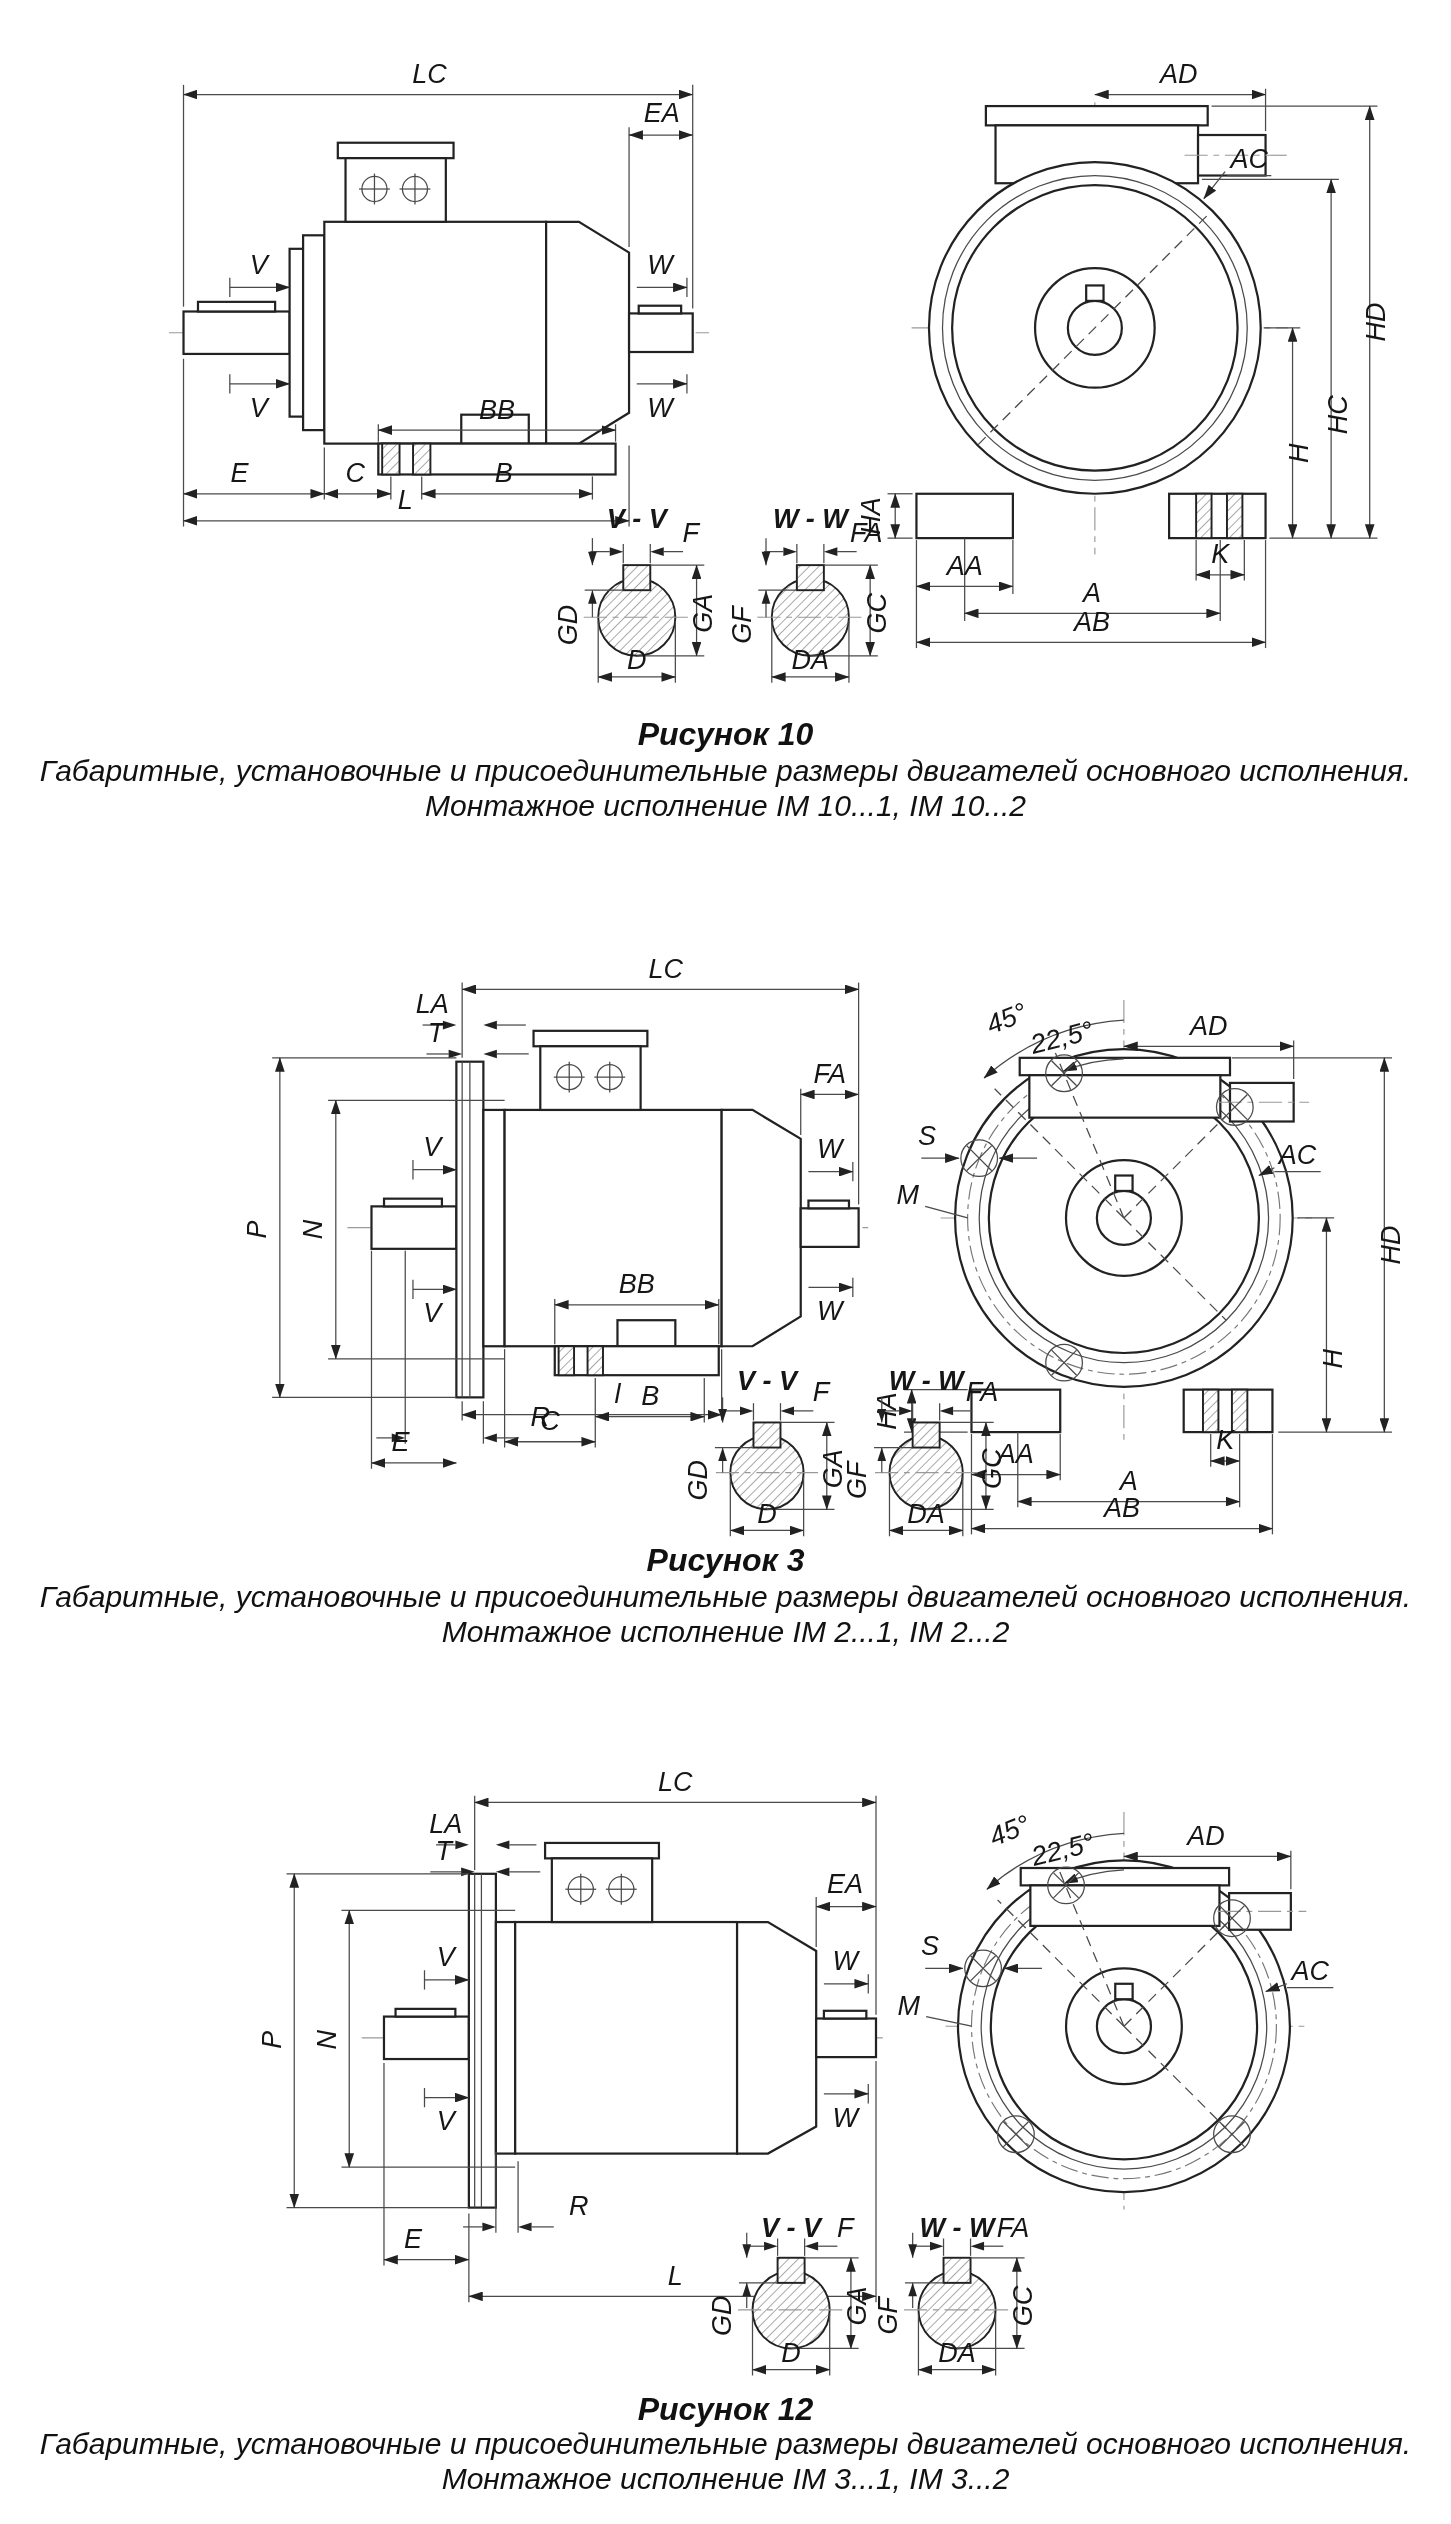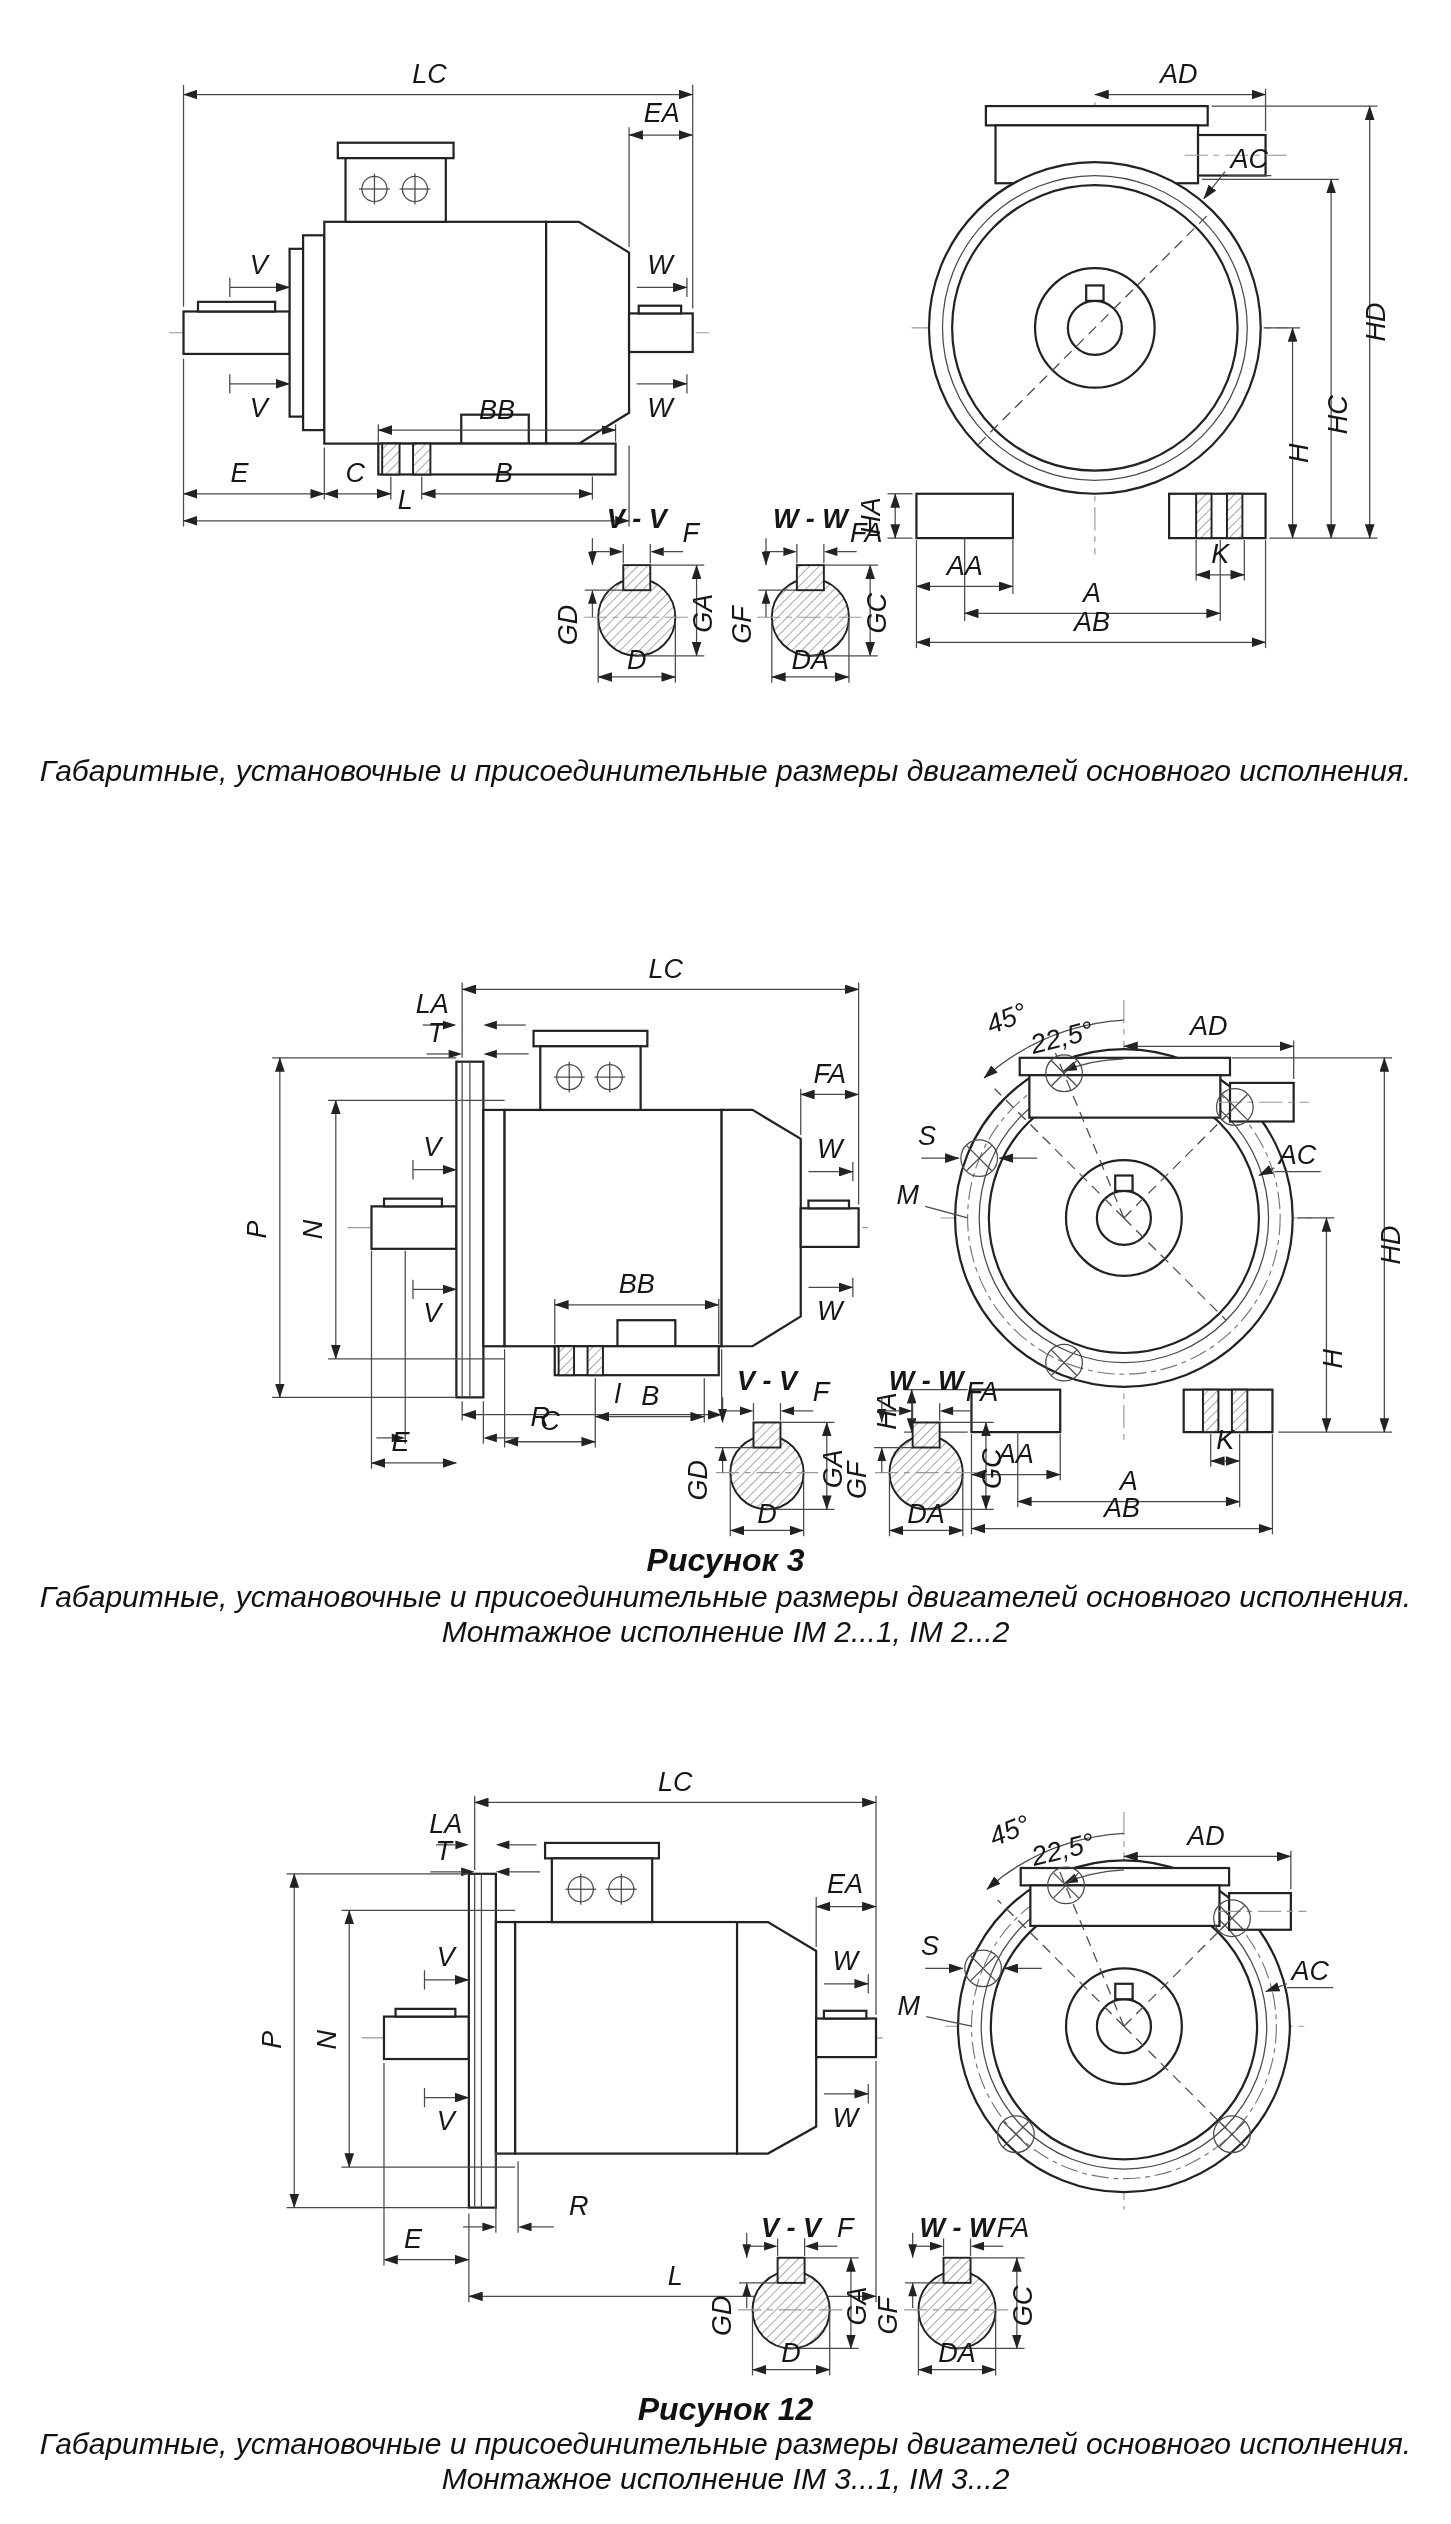--- a/index.html
+++ b/index.html
@@ -218,21 +218,23 @@
         <line class="th" x1="840" y1="680" x2="910" y2="680"></line>
     <line class="th" x1="902" y1="586" x2="902" y2="680" marker-start="url(#ma)" marker-end="url(#ma)"></line>
     <text class="lbl" transform="rotate(-90 918 636)" x="918" y="636">GC</text>
     <line class="th" x1="800" y1="644" x2="800" y2="708"></line>
         <line class="th" x1="880" y1="644" x2="880" y2="708"></line>
     <line class="th" x1="800" y1="702" x2="880" y2="702" marker-start="url(#ma)" marker-end="url(#ma)"></line>
     <text class="lbl" x="840" y="694">DA</text>
   </g>
 </svg>
 
+<div class="cap capt" style="top:716px">Рисунок 10</div>
 <div class="cap capl" style="top:754px">Габаритные, установочные и присоединительные размеры двигателей основного исполнения.</div>
+<div class="cap capl" style="top:789px">Монтажное исполнение IM 10...1, IM 10...2</div>
 
 <svg style="top:917px" width="1451" height="627" viewBox="0 950 1504 650">
 
   <g>
     <line class="cl" x1="360" y1="1272" x2="905" y2="1272"></line>
     <rect class="olw" x="385" y="1250" width="88" height="44"></rect>
     <rect class="olw" x="398" y="1242" width="60" height="8"></rect>
     <rect class="olw" x="473" y="1100" width="28" height="348"></rect>
     <line class="th" x1="479" y1="1100" x2="479" y2="1448"></line>
     <line class="th" x1="487" y1="1100" x2="487" y2="1448"></line>

